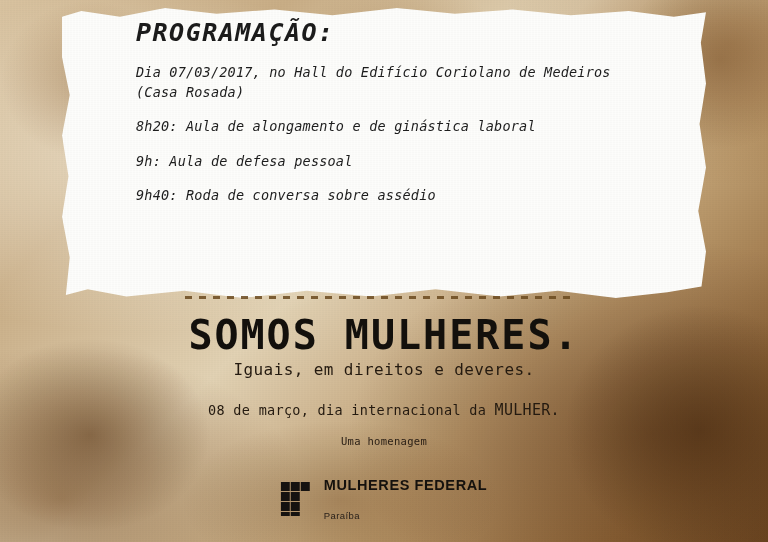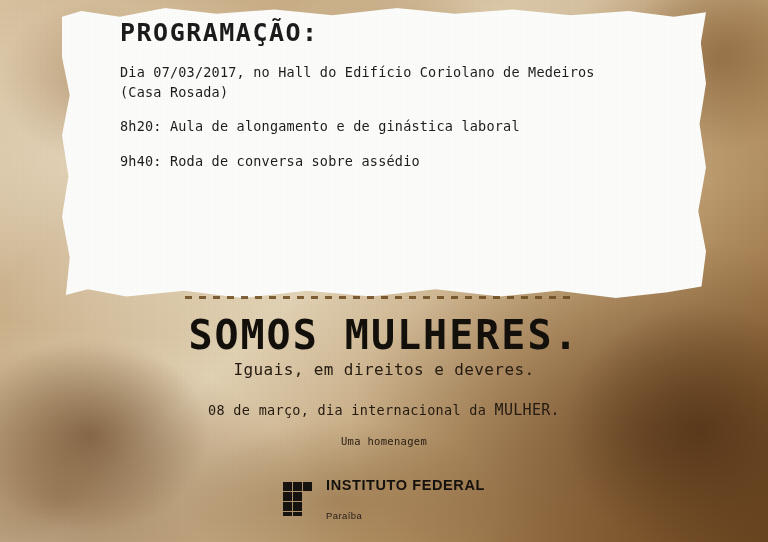--- a/index.html
+++ b/index.html
@@ -60,23 +60,24 @@
       70% 0.5%, 79% 2.5%, 88% 1%, 95% 3%, 100% 1.5%,
       99.2% 12%, 100% 26%, 99% 40%, 100% 55%, 98.8% 70%, 100% 84%, 99.3% 96%,
       94% 98%, 86% 100%, 77% 97.5%, 68% 99.5%, 58% 97%, 48% 99.5%, 38% 97.5%,
       28% 100%, 19% 97.5%, 10% 99.5%, 4% 97%, 0.6% 99%,
       1.2% 86%, 0% 72%, 1% 58%, 0% 44%, 1.2% 30%, 0% 17%
     );
   }
 
   #schedule {
     position: absolute;
-    left: 120px;
+    left: 136px;
     top: 18px;
     width: 560px;
+    font-style: italic;
   }
 
   #schedule-title {
     font-family: "DejaVu Sans Mono", monospace;
     font-size: 25px;
     font-weight: bold;
     letter-spacing: 1.5px;
     color: #1b1b1b;
     margin: 0 0 16px 0;
   }
@@ -209,20 +210,21 @@
   <div class="blotch b4"></div>
   <div class="blotch b2"></div>
 
   <div id="paper-panel"></div>
 
   <div id="schedule">
     <h1 id="schedule-title">PROGRAMAÇÃO:</h1>
     <p class="sched-line two-line" style="white-space: pre-line;">Dia 07/03/2017, no Hall do Edifício Coriolano de Medeiros
 (Casa Rosada)</p>
     <p class="sched-line">8h20: Aula de alongamento e de ginástica laboral</p>
+    <p class="sched-line">9h: Aula de defesa pessoal</p>
     <p class="sched-line">9h40: Roda de conversa sobre assédio</p>
   </div>
 
   <div id="divider"></div>
 
   <div id="message">
     <p id="msg-headline">SOMOS MULHERES.</p>
     <p id="msg-line3">Iguais, em direitos e deveres.</p>
     <p id="msg-date"><span>08 de março, dia internacional da </span><span class="mulher">MULHER.</span></p>
     <p id="msg-tribute">Uma homenagem</p>
@@ -234,19 +236,19 @@
       <rect x="10" y="0" width="9" height="9" fill="#151210"></rect>
       <rect x="20" y="0" width="9" height="9" fill="#151210"></rect>
       <rect x="0" y="10" width="9" height="9" fill="#151210"></rect>
       <rect x="10" y="10" width="9" height="9" fill="#151210"></rect>
       <rect x="0" y="20" width="9" height="9" fill="#151210"></rect>
       <rect x="10" y="20" width="9" height="9" fill="#151210"></rect>
       <rect x="0" y="30" width="9" height="4" fill="#151210"></rect>
       <rect x="10" y="30" width="9" height="4" fill="#151210"></rect>
     </svg>
     <span id="logo-text">
-      <span id="logo-title">INSTITUTO FEDERAL</span>
+      <span id="logo-title">MULHERES FEDERAL</span>
       <span id="logo-sub">Paraíba</span>
     </span>
   </div>
 
   <div id="grain"></div>
 </div>
 
 </body></html>

